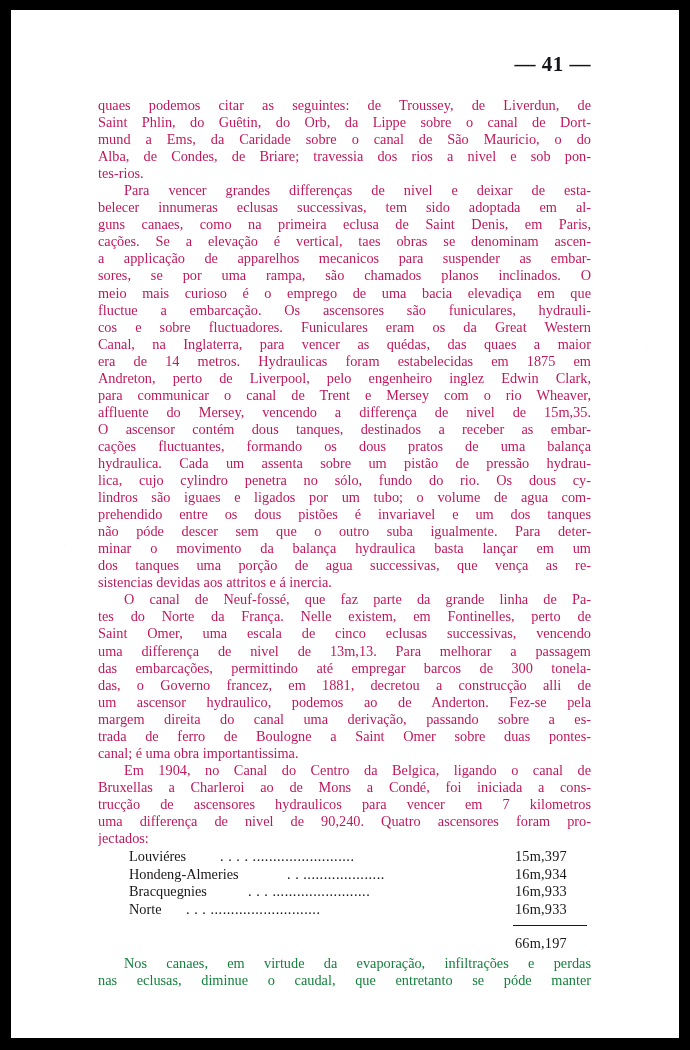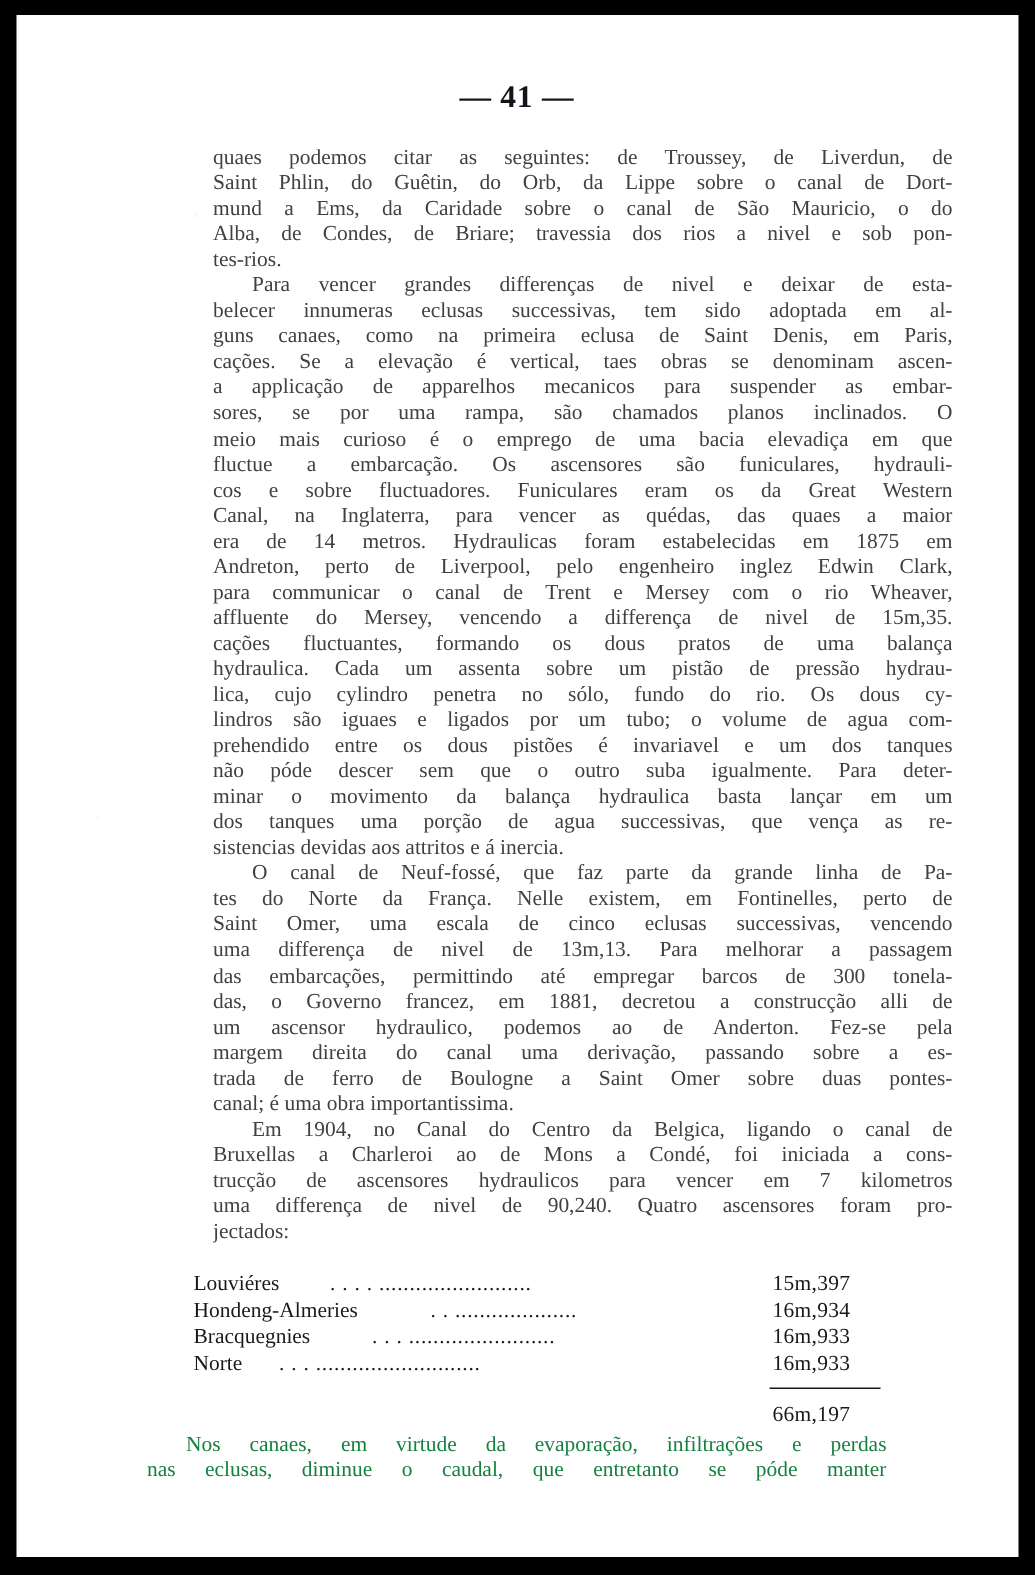--- a/index.html
+++ b/index.html
@@ -48,37 +48,36 @@
     left: 87px;
     top: 0;
     width: 493px;
   }
 
   .folio {
     position: absolute;
     left: 0;
     top: 42px;
     width: 493px;
-    text-align: center;
+    text-align: right;
     font-family: "Liberation Serif", "DejaVu Serif", serif;
     font-size: 21px;
     font-weight: 700;
     color: #16141a;
     letter-spacing: 0.5px;
   }
 
   .body-text {
     position: absolute;
     left: 0;
     top: 87px;
     width: 493px;
     font-family: "Liberation Serif", "DejaVu Serif", serif;
     font-size: 14.3px;
-    color: #404040;
-    margin-left: 44px;
+    color: #be185d;
   }
 
   
   .ln {
     height: 17.05px;
     line-height: 17.05px;
     white-space: nowrap;
     text-align: justify;
     text-align-last: justify;
     overflow: hidden;
@@ -202,20 +201,21 @@
         <div class="ln"><span class="j">a applicação de apparelhos mecanicos para suspender as embar-</span></div>
         <div class="ln"><span class="j">sores, se por uma rampa, são chamados planos inclinados. O</span></div>
         <div class="ln"><span class="j">meio mais curioso é o emprego de uma bacia elevadiça em que</span></div>
         <div class="ln"><span class="j">fluctue a embarcação. Os ascensores são funiculares, hydrauli-</span></div>
         <div class="ln"><span class="j">cos e sobre fluctuadores. Funiculares eram os da Great Western</span></div>
         <div class="ln"><span class="j">Canal, na Inglaterra, para vencer as quédas, das quaes a maior</span></div>
         <div class="ln"><span class="j">era de 14 metros. Hydraulicas foram estabelecidas em 1875 em</span></div>
         <div class="ln"><span class="j">Andreton, perto de Liverpool, pelo engenheiro inglez Edwin Clark,</span></div>
         <div class="ln"><span class="j">para communicar o canal de Trent e Mersey com o rio Wheaver,</span></div>
         <div class="ln"><span class="j">affluente do Mersey, vencendo a differença de nivel de 15m,35.</span></div>
+        <div class="ln"><span class="j">O ascensor contém dous tanques, destinados a receber as embar-</span></div>
         <div class="ln"><span class="j">cações fluctuantes, formando os dous pratos de uma balança</span></div>
         <div class="ln"><span class="j">hydraulica. Cada um assenta sobre um pistão de pressão hydrau-</span></div>
         <div class="ln"><span class="j">lica, cujo cylindro penetra no sólo, fundo do rio. Os dous cy-</span></div>
         <div class="ln"><span class="j">lindros são iguaes e ligados por um tubo; o volume de agua com-</span></div>
         <div class="ln"><span class="j">prehendido entre os dous pistões é invariavel e um dos tanques</span></div>
         <div class="ln"><span class="j">não póde descer sem que o outro suba igualmente. Para deter-</span></div>
         <div class="ln"><span class="j">minar o movimento da balança hydraulica basta lançar em um</span></div>
         <div class="ln"><span class="j">dos tanques uma porção de agua successivas, que vença as re-</span></div>
         <div class="ln flush"><span>sistencias devidas aos attritos e á inercia.</span></div>
 

